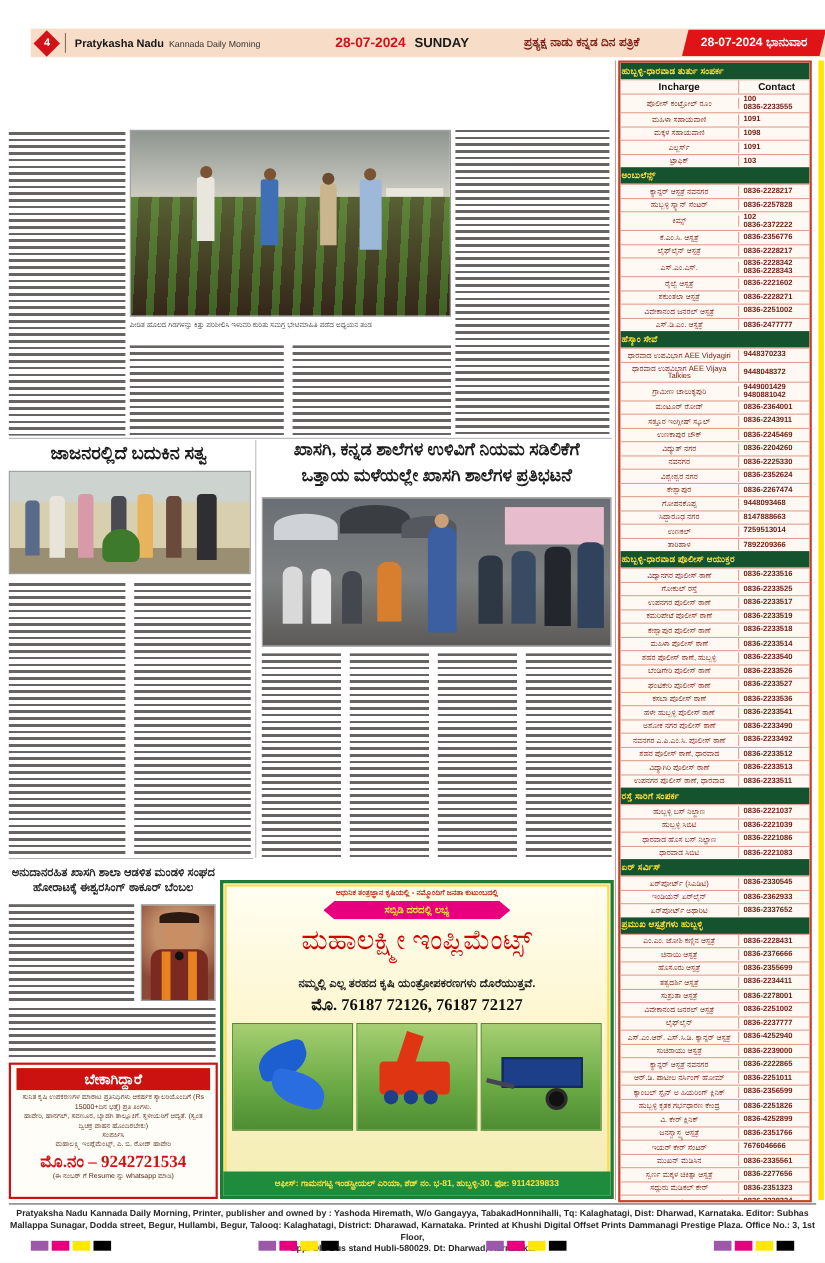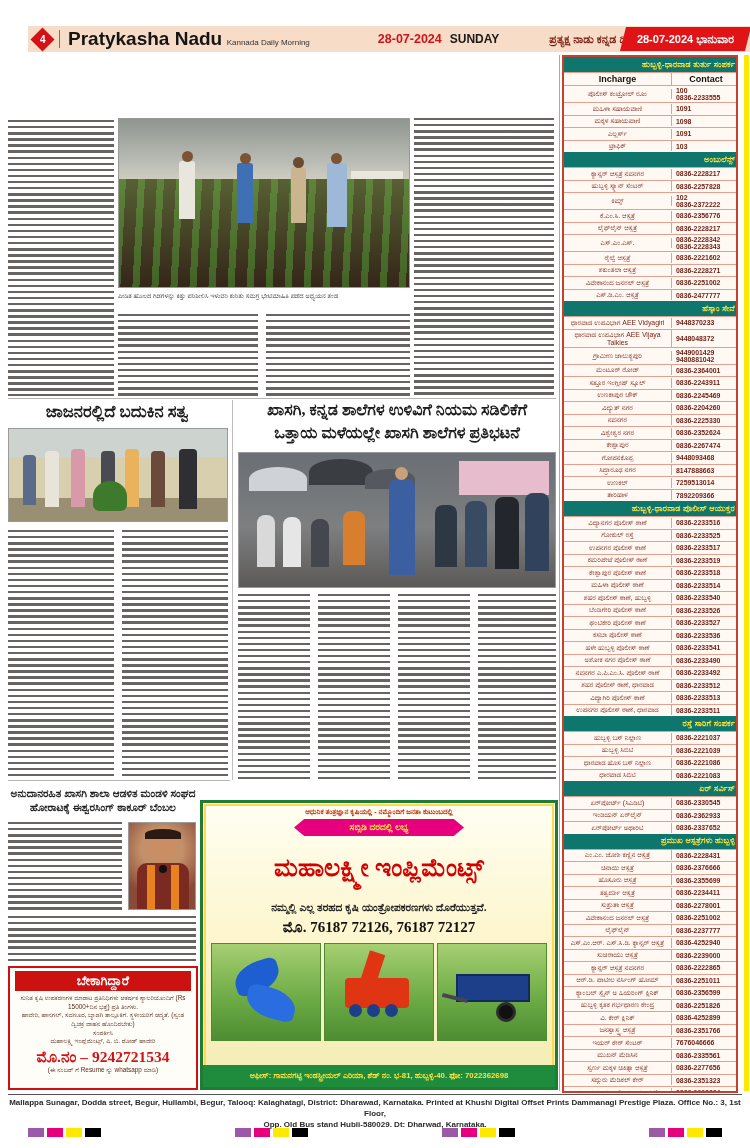--- a/index.html
+++ b/index.html
@@ -6,21 +6,21 @@
   #page{position:relative;width:750px;height:1148px;background:#fff;margin:0 auto;
         font-family:"Liberation Sans",sans-serif;overflow:hidden;}
   .abs{position:absolute;}
   
   #masthead{left:28px;top:26px;width:722px;height:26px;background:#f7dcc7;
             display:flex;align-items:center;gap:8px;padding-left:6px;box-sizing:border-box;}
   .diamond{width:17px;height:17px;background:#d31218;transform:rotate(45deg);
            display:flex;align-items:center;justify-content:center;flex:0 0 auto;}
   .diamond span{transform:rotate(-45deg);color:#fff;font-size:10px;font-weight:bold;}
   .vline{width:1px;height:18px;background:#8c6b5a;}
-  .paper-name{font-weight:bold;font-size:19px;color:#151515;white-space:nowrap;}
+  .paper-name{font-weight:bold;font-size:10px;color:#151515;white-space:nowrap;}
   .paper-sub{font-size:8px;color:#333;white-space:nowrap;}
   .hdate{color:#d31218;font-weight:bold;font-size:12.5px;white-space:nowrap;margin-left:60px;}
   .hday{color:#1a1a1a;font-weight:bold;font-size:12px;white-space:nowrap;}
   .kn-mast{color:#7a1d12;font-weight:bold;font-size:11px;white-space:nowrap;margin-left:42px;}
   .datebox{position:absolute;right:2px;top:1px;height:24px;background:#e01317;color:#fff;
            font-weight:bold;font-size:11px;display:flex;align-items:center;padding:0 14px;
            transform:skewX(-14deg);}
   .datebox span{transform:skewX(14deg);white-space:nowrap;}
   
   #headline1{left:6px;top:52px;width:552px;height:62px;text-align:center;
@@ -50,21 +50,21 @@
   .plant{position:absolute;background:#3e7a2c;border-radius:50% 50% 20% 20%;}
   
   #photo-protest{background:linear-gradient(180deg,#6a6f75 0%,#7d7f80 55%,#5c5a58 100%);}
   .umbrella{position:absolute;border-radius:50% 50% 0 0;}
   .banner{position:absolute;background:#e7bccd;}
   
   #photo-portrait{background:radial-gradient(circle at 50% 30%,#c4906a 0 30%,#8a4a38 70%);}
   
   #sidebar{left:562px;top:55px;width:176px;height:1038px;border:2px solid #c8402c;
            background:#fff8f3;box-sizing:border-box;overflow:hidden;font-family:"Liberation Sans",sans-serif;}
-  .sb-band{background:#0f766e;color:#ffe23d;font-weight:bold;font-size:8px;text-align:right;
+  .sb-band{background:#14532d;color:#ffe23d;font-weight:bold;font-size:8px;text-align:left;
            padding:2.5px 1px;letter-spacing:.2px;}
   .sb-row{display:flex;border-top:1px solid #e2a18e;min-height:11.5px;align-items:center;}
   .sb-row .c1{flex:1.35;font-size:6.9px;color:#7c2012;text-align:center;padding:1px 2px;
               border-right:1px solid #e2a18e;}
   .sb-row .c2{width:60px;font-size:6.9px;font-weight:bold;color:#6e1a0e;text-align:left;
               padding:1px 0 1px 4px;white-space:pre-line;}
   .sb-colhead .c1,.sb-colhead .c2{color:#111;font-weight:bold;font-size:9px;text-align:center;}
   
   #headline3{left:8px;top:786px;width:190px;text-align:center;font-weight:bold;font-size:10.5px;
              line-height:1.35;color:#222;}
@@ -76,21 +76,21 @@
   #wanted .wphone{color:#d31218;font-weight:bold;font-size:15.5px;text-align:center;margin-top:2px;
           font-family:"Liberation Serif",serif;}
   
   #mahaad{left:200px;top:800px;width:358px;height:290px;border:3px solid #1e7d32;
           outline:2px solid #ffd94d;outline-offset:-6px;box-sizing:border-box;
           background:linear-gradient(180deg,#fffef2 0%,#fdf6cf 45%,#f4ecb2 100%);}
   .ad-topline{color:#c22a12;font-size:7px;text-align:center;margin-top:5px;font-weight:bold;}
   .ribbon{margin:3px auto 0;width:170px;background:#e6007e;color:#ffe23d;font-weight:bold;
           font-size:9px;text-align:center;padding:3px 0;
           clip-path:polygon(0 50%,6% 0,94% 0,100% 50%,94% 100%,6% 100%);}
-  .ad-title{color:#d40000;font-weight:bold;font-size:25px;text-align:center;margin-top:18px;
+  .ad-title{color:#d40000;font-weight:normal;font-size:25px;text-align:center;margin-top:6px;
             font-family:"Liberation Serif",serif;}
   .ad-sub{color:#1a1a1a;font-weight:bold;font-size:10.5px;text-align:center;margin-top:18px;}
   .ad-phone{color:#111;font-weight:bold;font-size:15px;text-align:center;margin-top:5px;
             font-family:"Liberation Serif",serif;}
   .ad-photos{display:flex;justify-content:space-between;padding:7px 8px 0;}
   .ad-ph{width:108px;height:96px;background:linear-gradient(180deg,#a6cf72 0%,#6aa944 60%,#4e8c33 100%);
          position:relative;overflow:hidden;border:1px solid #4e8c33;}
   .ad-bar{position:absolute;left:0;right:0;bottom:0;height:22px;background:#1e8c3c;color:#ffe23d;
           font-weight:bold;font-size:7.8px;display:flex;align-items:center;justify-content:center;}
   
@@ -244,21 +244,21 @@
         <div class="rot-w" style="left:24px;"></div>
         <div class="rot-w" style="left:42px;"></div>
         <div class="rot-w" style="left:60px;"></div>
       </div>
       <div class="ad-ph">
         <div class="tr-bed"></div>
         <div class="tr-bar"></div>
         <div class="tr-wheel"></div>
       </div>
     </div>
-    <div class="ad-bar">ಆಫೀಸ್: ಗಾಮನಗಟ್ಟಿ ಇಂಡಸ್ಟ್ರೀಯಲ್ ಎರಿಯಾ, ಶೆಡ್ ನಂ. ಭ-81, ಹುಬ್ಬಳ್ಳಿ-40. ಫೋ: 7022362698</div>
+    <div class="ad-bar">ಆಫೀಸ್: ಗಾಮನಗಟ್ಟಿ ಇಂಡಸ್ಟ್ರೀಯಲ್ ಎರಿಯಾ, ಶೆಡ್ ನಂ. ಭ-81, ಹುಬ್ಬಳ್ಳಿ-30. ಫೋ: 9114239833</div>
   </div>
 
   <div class="abs" id="sidebar">
     <div id="sb-sections">
         <div class="sb-band">ಹುಬ್ಬಳ್ಳಿ-ಧಾರವಾಡ ತುರ್ತು ಸಂಪರ್ಕ</div>
         <div class="sb-row sb-colhead">
           <div class="c1">Incharge</div>
           <div class="c2">Contact</div>
         </div>
         <div class="sb-row">
@@ -558,20 +558,21 @@
         <div class="sb-row">
           <div class="c1">ಸುಹಾಸ ಕಲಘಟಗಿ (ಬದಲಾದ ಆಸ್ಪತ್ರೆ)</div>
           <div class="c2">0836-2228334</div>
         </div>
       </div>
   </div>
   <div class="abs edge-strip" style="left:744px;top:55px;width:5px;height:1036px;"></div>
 
   <div class="abs rule-h" style="left:8px;top:1094px;width:734px;background:#555;"></div>
   <div class="abs" id="footer-lines">
+      <div>Pratyaksha Nadu Kannada Daily Morning, Printer, publisher and owned by : Yashoda Hiremath, W/o Gangayya, TabakadHonnihalli, Tq: Kalaghatagi, Dist: Dharwad, Karnataka. Editor: Subhas</div>
       <div>Mallappa Sunagar, Dodda street, Begur, Hullambi, Begur, Talooq: Kalaghatagi, District: Dharawad, Karnataka. Printed at Khushi Digital Offset Prints Dammanagi Prestige Plaza. Office No.: 3, 1st Floor,</div>
       <div>Opp. Old Bus stand Hubli-580029. Dt: Dharwad, Karnataka.</div>
     </div>
   <div class="abs" id="colorbars">
     <div class="cb-group">
         <div class="cb" style="background: rgb(155, 89, 168);"></div>
         <div class="cb" style="background: rgb(230, 0, 126);"></div>
         <div class="cb" style="background: rgb(255, 232, 0);"></div>
         <div class="cb" style="background: rgb(0, 0, 0);"></div>
       </div>

